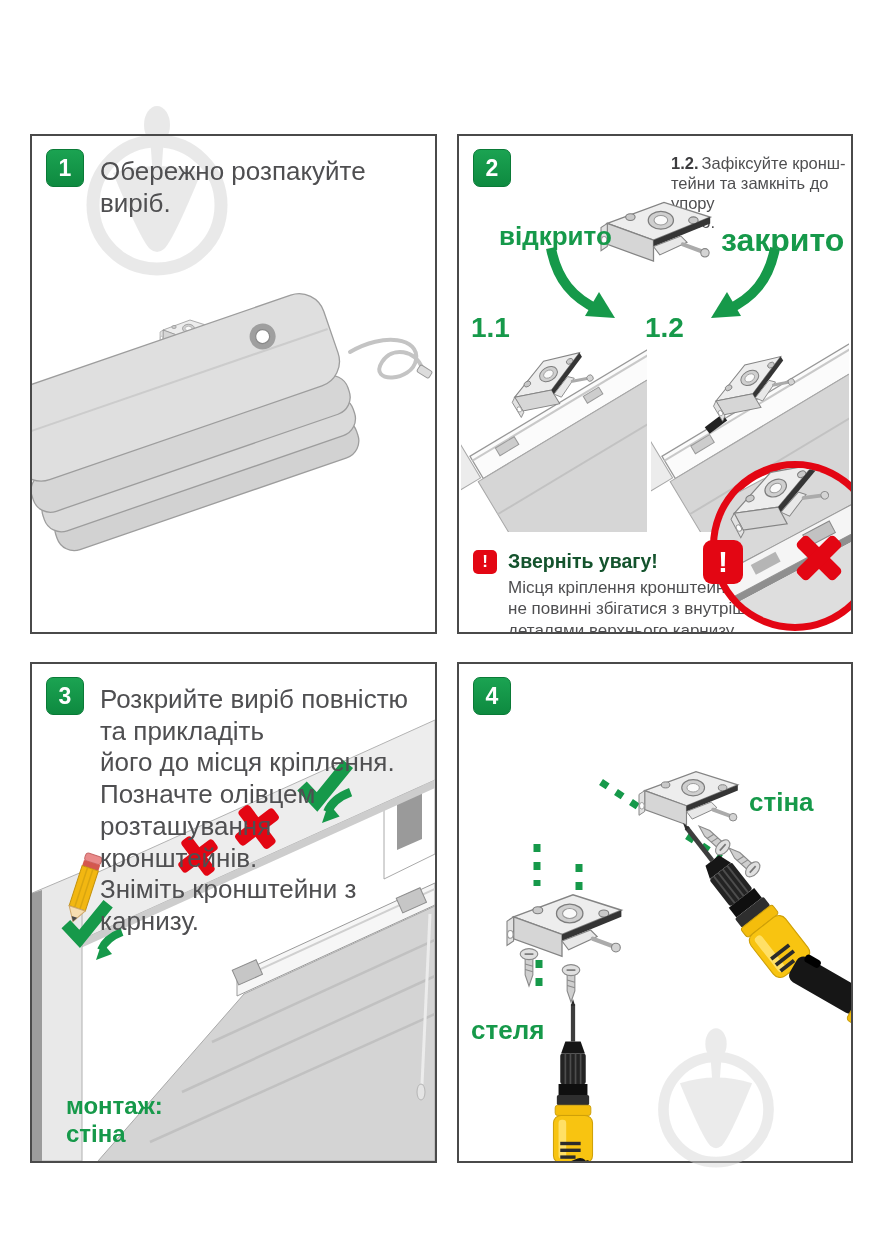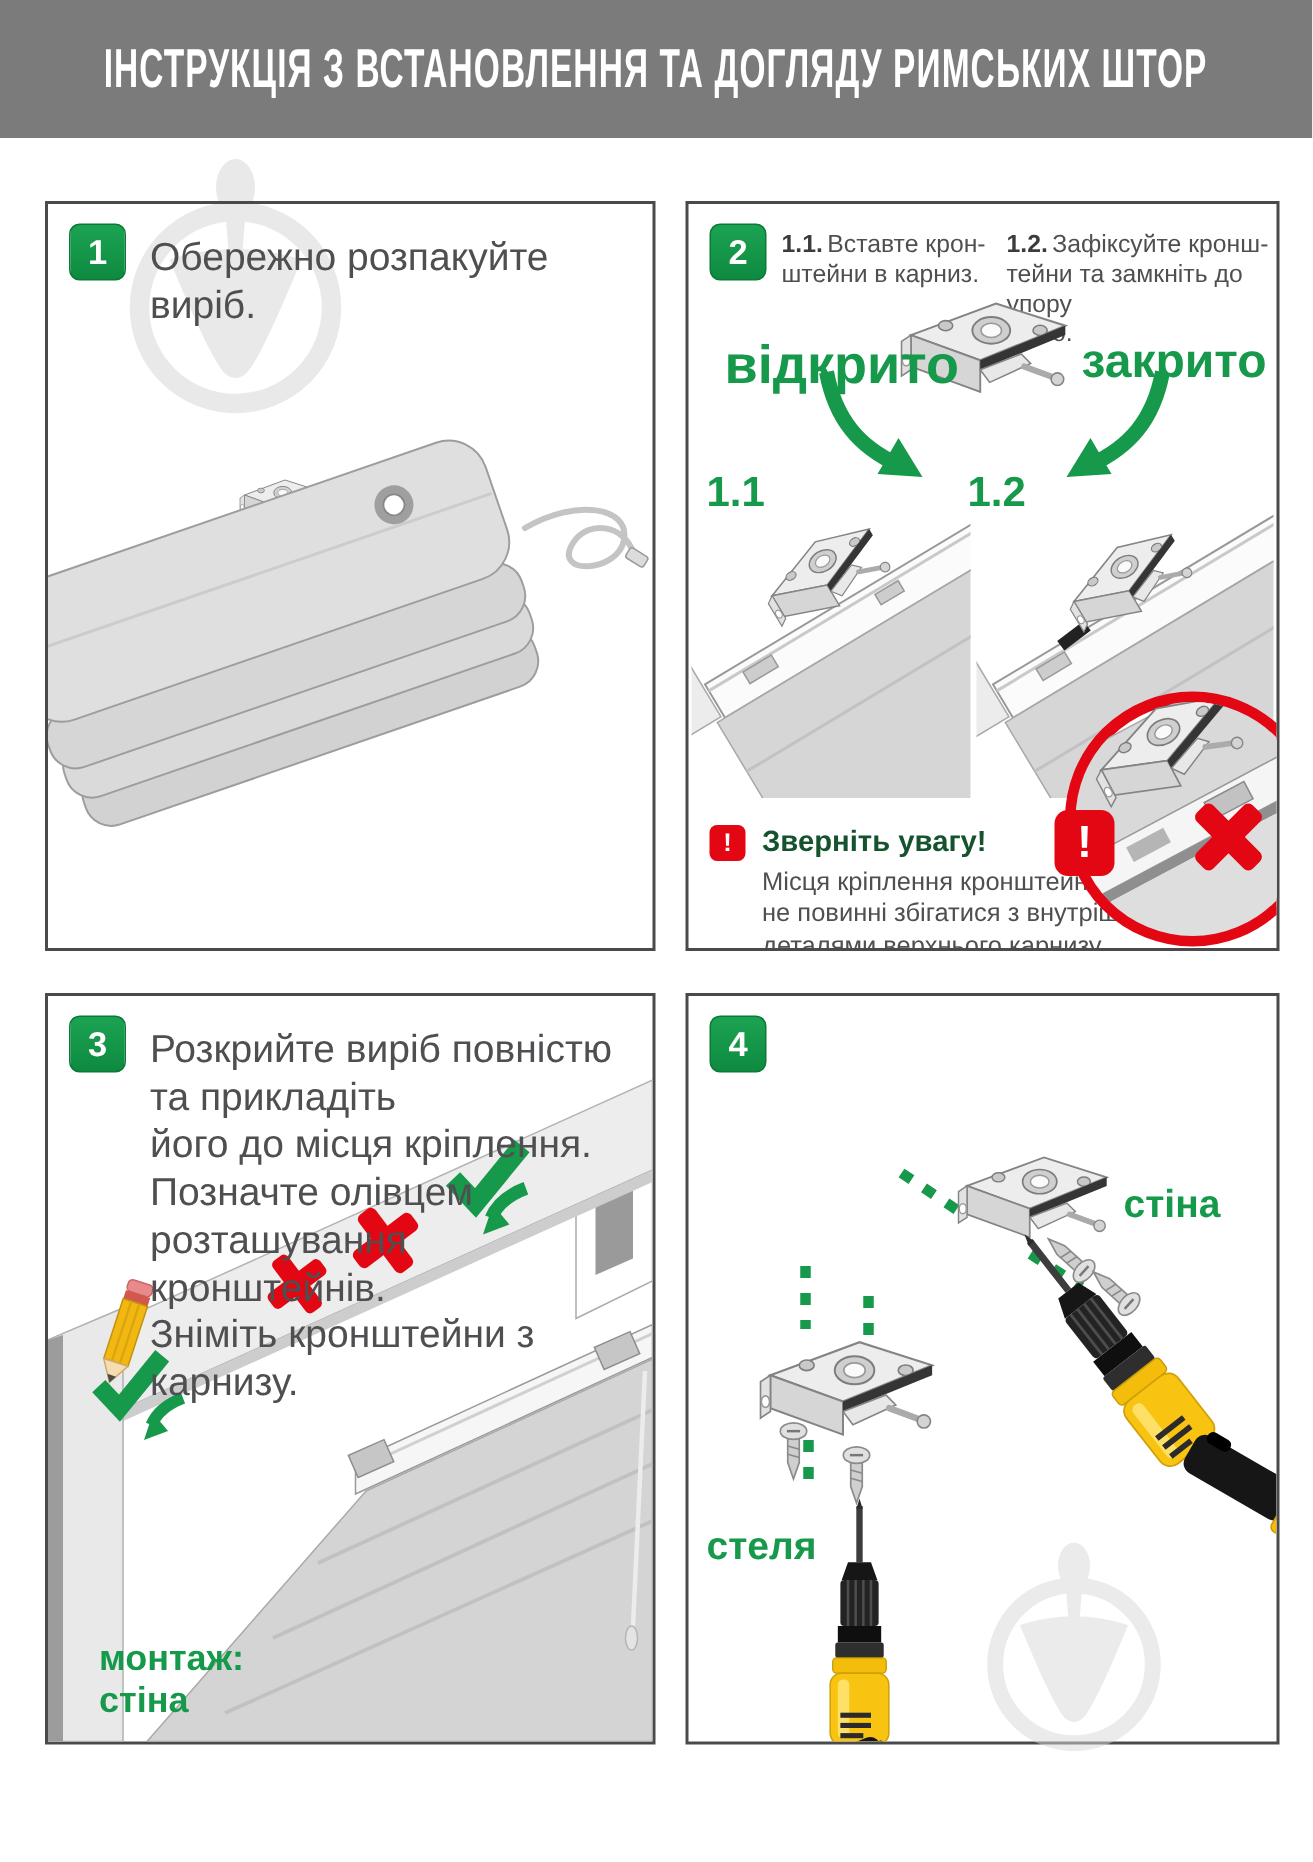--- a/index.html
+++ b/index.html
@@ -106,23 +106,20 @@
       <circle cx="0" cy="8" r="64" fill="none" stroke="#d8d8d8" stroke-width="13"></circle>
       <ellipse cx="0" cy="-72" rx="13" ry="19"></ellipse>
       <polygon points="-7,-60 7,-60 4,-20 -4,-20"></polygon>
       <path d="M-44,-24 Q0,-38 44,-24 Q16,44 7,52 Q0,58 -7,52 Q-16,44 -44,-24 Z"></path>
     </g>
   </defs>
 </svg>
 
 <div id="page">
 
-  <div id="hdr">
-    <div class="ttl">ІНСТРУКЦІЯ З ВСТАНОВЛЕННЯ ТА ДОГЛЯДУ РИМСЬКИХ ШТОР</div>
-  </div>
 
   <svg id="wm1" class="wm" style="left:72px;top:102px" width="170" height="190" viewBox="-85 -95 170 190" opacity="0.55">
     <use href="#wmLogo"></use>
   </svg>
   <svg id="wm2" class="wm" style="left:646px;top:1025px" width="140" height="156" viewBox="-85 -95 170 190" opacity="0.5">
     <use href="#wmLogo"></use>
   </svg>
 
   <div id="p1" class="panel">
     <div class="badge">1</div>
@@ -147,31 +144,27 @@
         <rect x="-34" y="-86" width="26" height="58" rx="4" fill="#b7b7b7" stroke="#8f8f8f" stroke-width="1.2"></rect>
       </g>
 
       <path d="M318,216 C352,196 388,202 384,224 C380,246 336,248 350,226 C360,210 384,214 390,232" fill="none" stroke="#c4c4c4" stroke-width="4" stroke-linecap="round"></path>
       <rect x="386" y="230" width="14" height="8" rx="2" fill="#dcdcdc" stroke="#9a9a9a" transform="rotate(32 390 234)"></rect>
     </svg>
   </div>
 
   <div id="p2" class="panel">
     <div class="badge">2</div>
-    <div class="instr" style="left:62px;width:140px">
-      <b>1.1.</b><span>Вставте крон-
-штейни в карниз.</span>
-    </div>
     <div class="instr" style="left:212px;width:178px">
       <b>1.2.</b><span>Зафіксуйте кронш-
 тейни та замкніть до упору
 вліво.</span>
     </div>
 
-    <div class="glabel" style="left:24px;top:86px;font-size:36px">відкрито</div>
+    <div class="glabel" style="left:40px;top:86px;font-size:26px">відкрито</div>
     <div class="glabel" style="left:262px;top:86px;font-size:32px">закрито</div>
 
     <svg class="figsvg" style="left:0;top:50px" width="392" height="150" viewBox="0 0 392 150">
       <use href="#bracket3d" transform="translate(142,8) scale(1.05)"></use>
       <g fill="#16994a">
         <path d="M92,62 C98,94 114,112 140,124" fill="none" stroke="#16994a" stroke-width="10"></path>
         <polygon points="156,132 126,130 140,106"></polygon>
       </g>
       <g fill="#16994a">
         <path d="M316,62 C310,94 294,112 268,124" fill="none" stroke="#16994a" stroke-width="10"></path>

